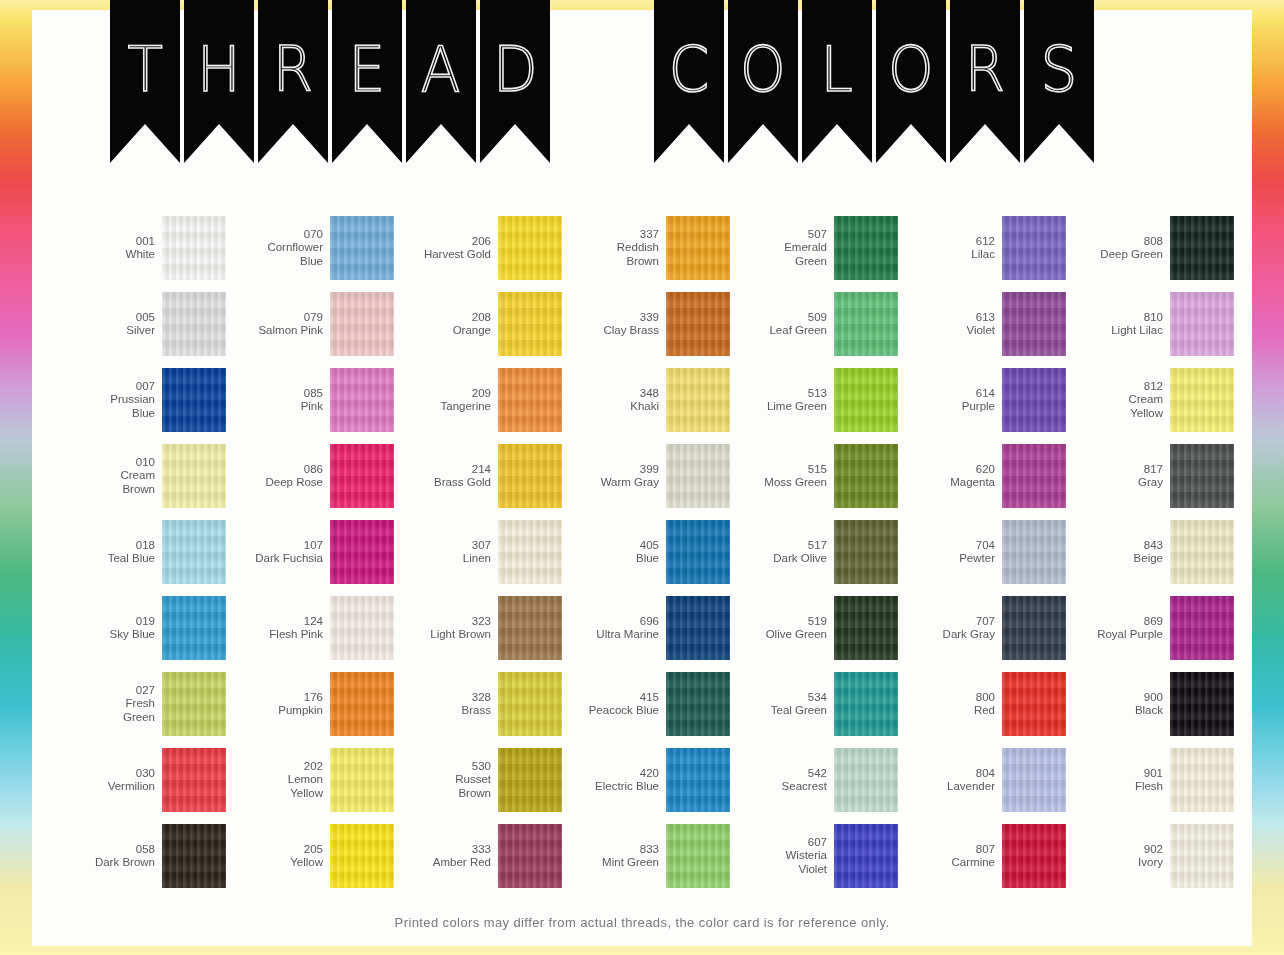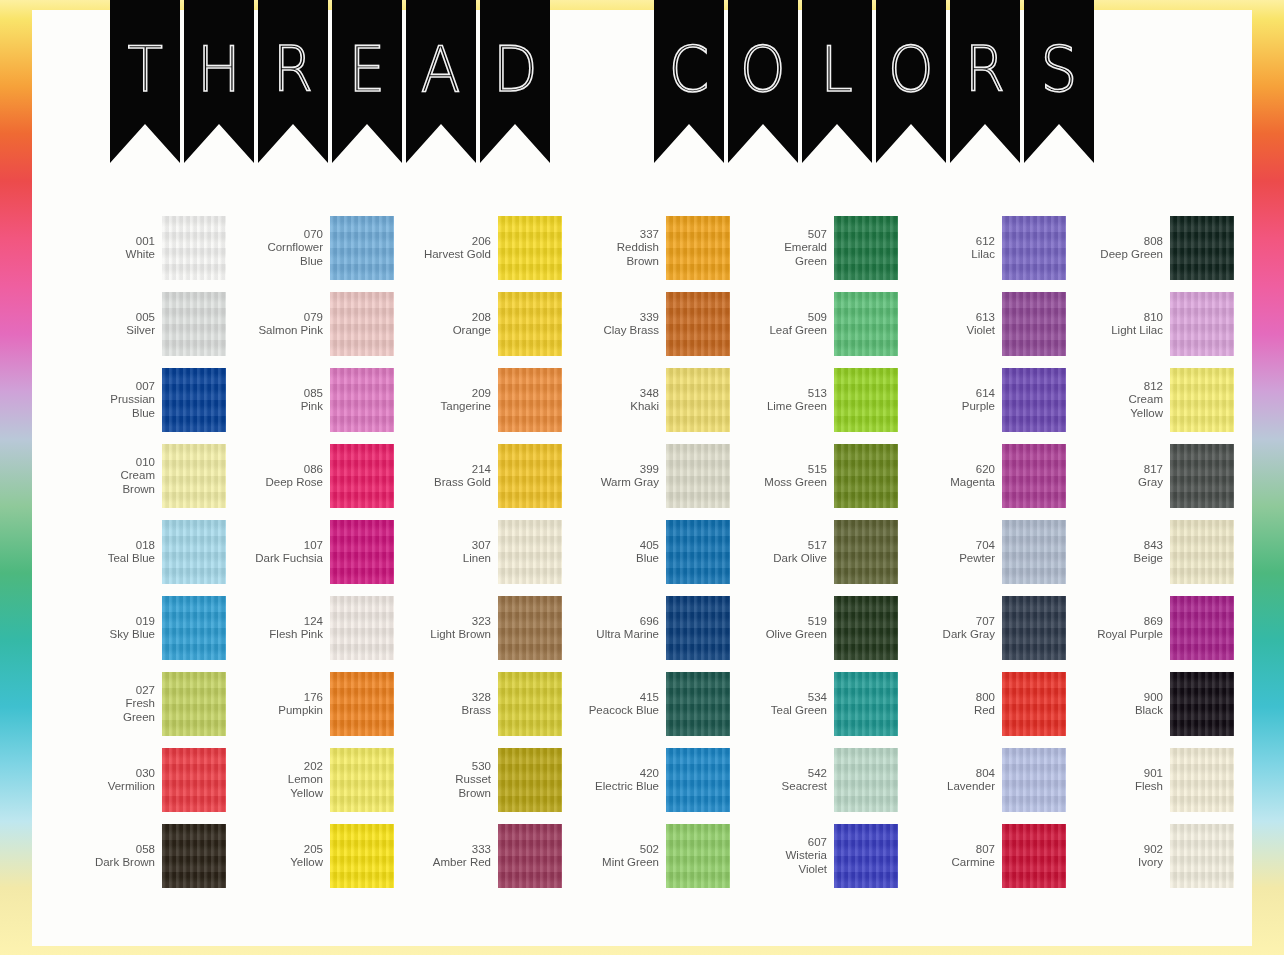--- a/index.html
+++ b/index.html
@@ -335,21 +335,21 @@
           </div>
           <div class="swatch-row">
             <div class="labels"><div>415</div><div>Peacock Blue</div></div>
             <div class="chip" style="background: repeating-linear-gradient(90deg, rgba(255, 255, 255, 0.1) 0px, rgba(255, 255, 255, 0.1) 2px, rgba(0, 0, 0, 0.06) 4px, rgba(0, 0, 0, 0.06) 7px), repeating-linear-gradient(0deg, rgba(255, 255, 255, 0.07) 0px, rgba(255, 255, 255, 0.07) 5px, rgba(0, 0, 0, 0.05) 11px, rgba(0, 0, 0, 0.05) 16px), linear-gradient(rgb(29, 90, 80), rgb(29, 90, 80)) rgb(29, 90, 80);"></div>
           </div>
           <div class="swatch-row">
             <div class="labels"><div>420</div><div>Electric Blue</div></div>
             <div class="chip" style="background: repeating-linear-gradient(90deg, rgba(255, 255, 255, 0.1) 0px, rgba(255, 255, 255, 0.1) 2px, rgba(0, 0, 0, 0.06) 4px, rgba(0, 0, 0, 0.06) 7px), repeating-linear-gradient(0deg, rgba(255, 255, 255, 0.07) 0px, rgba(255, 255, 255, 0.07) 5px, rgba(0, 0, 0, 0.05) 11px, rgba(0, 0, 0, 0.05) 16px), linear-gradient(rgb(26, 135, 200), rgb(26, 135, 200)) rgb(26, 135, 200);"></div>
           </div>
           <div class="swatch-row">
-            <div class="labels"><div>502</div><div>Mint Green</div></div>
+            <div class="labels"><div>833</div><div>Mint Green</div></div>
             <div class="chip" style="background: repeating-linear-gradient(90deg, rgba(255, 255, 255, 0.1) 0px, rgba(255, 255, 255, 0.1) 2px, rgba(0, 0, 0, 0.06) 4px, rgba(0, 0, 0, 0.06) 7px), repeating-linear-gradient(0deg, rgba(255, 255, 255, 0.07) 0px, rgba(255, 255, 255, 0.07) 5px, rgba(0, 0, 0, 0.05) 11px, rgba(0, 0, 0, 0.05) 16px), linear-gradient(rgb(146, 208, 106), rgb(146, 208, 106)) rgb(146, 208, 106);"></div>
           </div>
         </div>
         <div class="col">
           <div class="swatch-row">
             <div class="labels"><div>507</div><div>Emerald
 Green</div></div>
             <div class="chip" style="background: repeating-linear-gradient(90deg, rgba(255, 255, 255, 0.1) 0px, rgba(255, 255, 255, 0.1) 2px, rgba(0, 0, 0, 0.06) 4px, rgba(0, 0, 0, 0.06) 7px), repeating-linear-gradient(0deg, rgba(255, 255, 255, 0.07) 0px, rgba(255, 255, 255, 0.07) 5px, rgba(0, 0, 0, 0.05) 11px, rgba(0, 0, 0, 0.05) 16px), linear-gradient(rgb(31, 122, 69), rgb(31, 122, 69)) rgb(31, 122, 69);"></div>
           </div>
           <div class="swatch-row">
@@ -458,15 +458,16 @@
             <div class="labels"><div>901</div><div>Flesh</div></div>
             <div class="chip" style="background: repeating-linear-gradient(90deg, rgba(255, 255, 255, 0.1) 0px, rgba(255, 255, 255, 0.1) 2px, rgba(0, 0, 0, 0.06) 4px, rgba(0, 0, 0, 0.06) 7px), repeating-linear-gradient(0deg, rgba(255, 255, 255, 0.07) 0px, rgba(255, 255, 255, 0.07) 5px, rgba(0, 0, 0, 0.05) 11px, rgba(0, 0, 0, 0.05) 16px), linear-gradient(rgb(245, 239, 216), rgb(245, 239, 216)) rgb(245, 239, 216);"></div>
           </div>
           <div class="swatch-row">
             <div class="labels"><div>902</div><div>Ivory</div></div>
             <div class="chip" style="background: repeating-linear-gradient(90deg, rgba(255, 255, 255, 0.1) 0px, rgba(255, 255, 255, 0.1) 2px, rgba(0, 0, 0, 0.06) 4px, rgba(0, 0, 0, 0.06) 7px), repeating-linear-gradient(0deg, rgba(255, 255, 255, 0.07) 0px, rgba(255, 255, 255, 0.07) 5px, rgba(0, 0, 0, 0.05) 11px, rgba(0, 0, 0, 0.05) 16px), linear-gradient(rgb(244, 240, 224), rgb(244, 240, 224)) rgb(244, 240, 224);"></div>
           </div>
         </div>
       </div>
 
+    <div id="footer">Printed colors may differ from actual threads, the color card is for reference only.</div>
 
   </div>
 </div>
 
 </body></html>

